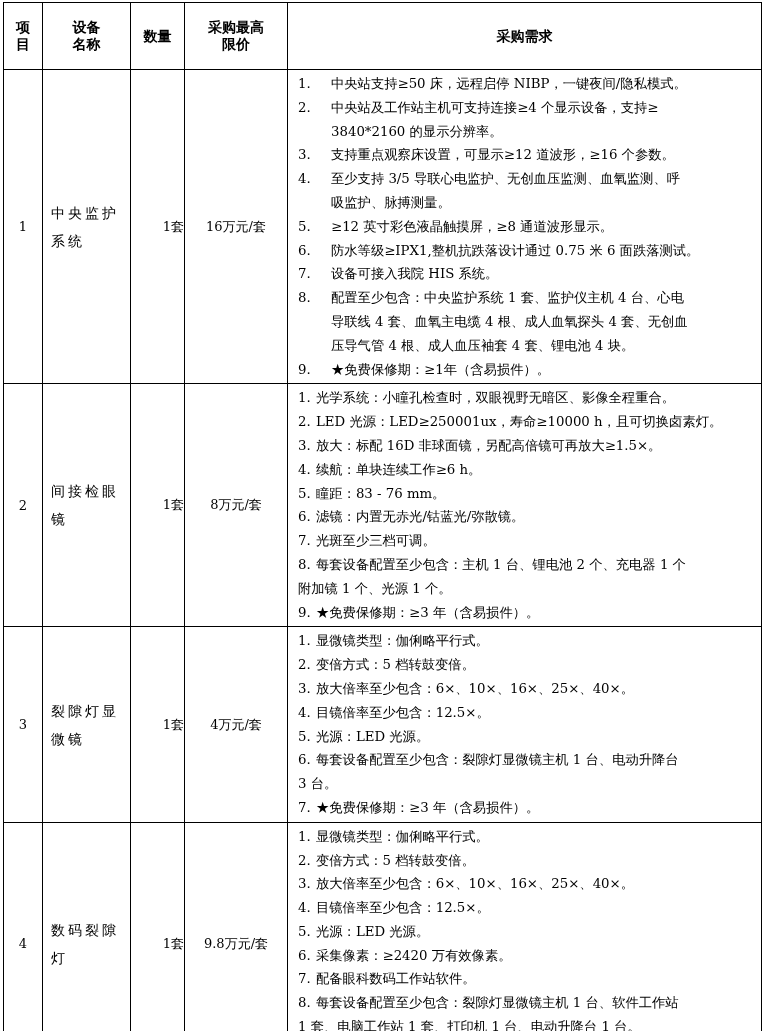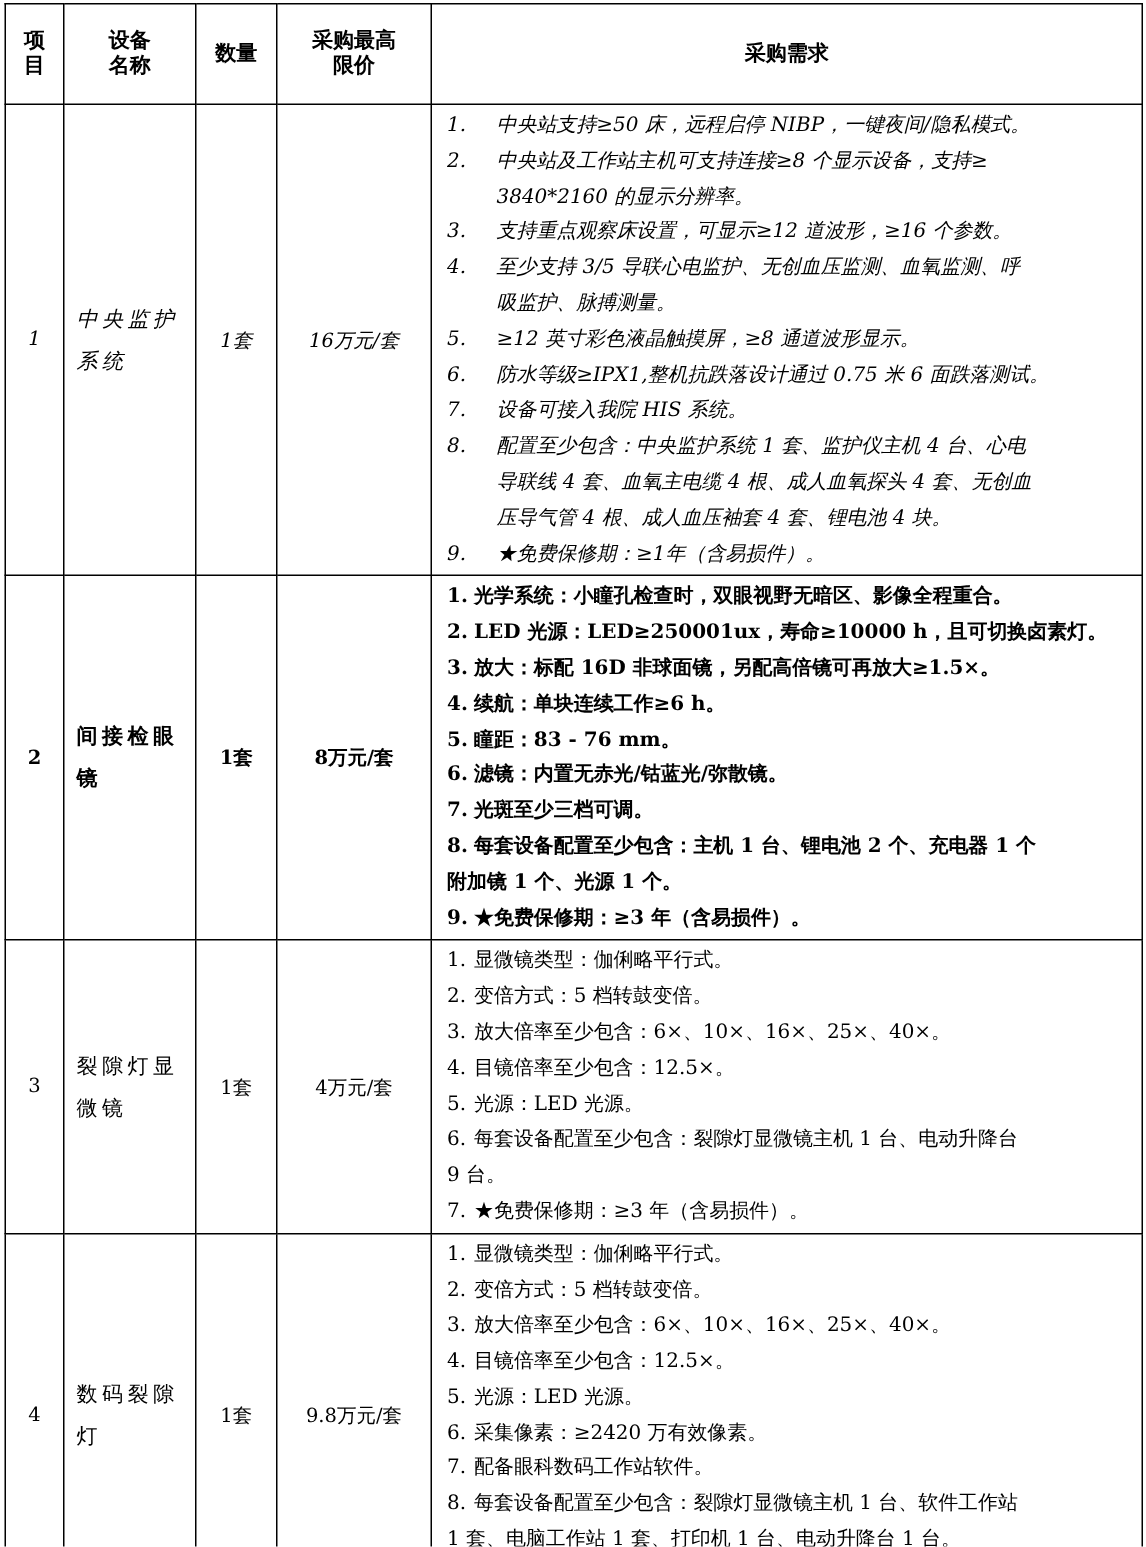--- a/index.html
+++ b/index.html
@@ -4,30 +4,30 @@
   <style>
     html, body { margin: 0; padding: 0; background: #ffffff; }
     body { width: 764px; height: 1031px; position: relative; overflow: hidden;
       font-family: "DejaVu Serif", "Liberation Serif", serif; color: #000; }
     table.spec { position: absolute; left: 3px; top: 2px; border-collapse: collapse;
       table-layout: fixed; width: 759px; }
     table.spec td, table.spec th { border: 1px solid #000; padding: 0; vertical-align: middle; }
     th { font-weight: bold; font-size: 14px; line-height: 17px; text-align: center; height: 48px; }
     td.c-no { width: 38px; text-align: center; font-size: 13px; }
     td.c-name { width: 87px; font-size: 14px; line-height: 28px; padding-left: 8px !important; letter-spacing: 3px; }
-    td.c-qty { width: 53px; text-align: center; font-size: 13px; }
+    td.c-qty { width: 53px; text-align: right; font-size: 13px; }
     td.c-price { width: 102px; font-size: 13px; text-align: center; }
     td.c-req { font-size: 13.3px; line-height: 23.8px; padding: 2px 4px 2px 10px !important; }
     .req-line { white-space: nowrap; overflow: hidden; }
     .req-line .num { display: inline-block; }
     .r1 .req-line .num { width: 33px; }
     .r1 .req-line.cont { padding-left: 33px; }
     .other .req-line .num { width: 18px; }
-    .row1 td { height: 305px; font-style: italic; }
-    .row2 td { height: 236px; font-weight: bold; }
+    .row1 td { height: 305px; }
+    .row2 td { height: 236px; }
     .row3 td { height: 188px; }
     .row4 td { height: 235px; }
   </style>
 </head>
 <body>
 
 <table class="spec">
   <colgroup>
     <col style="width:39px">
       <col style="width:88px">
@@ -51,21 +51,21 @@
     </tr>
   </thead>
   <tbody id="tbody">
       <tr class="row1 r1">
         <td class="c-no">1</td>
         <td class="c-name">中央监护系统</td>
         <td class="c-qty">1套</td>
         <td class="c-price">16万元/套</td>
         <td class="c-req">
           <div class="req-line"><span class="num">1.</span><span>中央站支持≥50 床，远程启停 NIBP，一键夜间/隐私模式。</span></div>
-          <div class="req-line"><span class="num">2.</span><span>中央站及工作站主机可支持连接≥8 个显示设备，支持≥</span></div>
+          <div class="req-line"><span class="num">2.</span><span>中央站及工作站主机可支持连接≥4 个显示设备，支持≥</span></div>
           <div class="req-line cont"><span>3840*2160 的显示分辨率。</span></div>
           <div class="req-line"><span class="num">3.</span><span>支持重点观察床设置，可显示≥12 道波形，≥16 个参数。</span></div>
           <div class="req-line"><span class="num">4.</span><span>至少支持 3/5 导联心电监护、无创血压监测、血氧监测、呼</span></div>
           <div class="req-line cont"><span>吸监护、脉搏测量。</span></div>
           <div class="req-line"><span class="num">5.</span><span>≥12 英寸彩色液晶触摸屏，≥8 通道波形显示。</span></div>
           <div class="req-line"><span class="num">6.</span><span>防水等级≥IPX1,整机抗跌落设计通过 0.75 米 6 面跌落测试。</span></div>
           <div class="req-line"><span class="num">7.</span><span>设备可接入我院 HIS 系统。</span></div>
           <div class="req-line"><span class="num">8.</span><span>配置至少包含：中央监护系统 1 套、监护仪主机 4 台、心电</span></div>
           <div class="req-line cont"><span>导联线 4 套、血氧主电缆 4 根、成人血氧探头 4 套、无创血</span></div>
           <div class="req-line cont"><span>压导气管 4 根、成人血压袖套 4 套、锂电池 4 块。</span></div>
@@ -95,21 +95,21 @@
         <td class="c-name">裂隙灯显微镜</td>
         <td class="c-qty">1套</td>
         <td class="c-price">4万元/套</td>
         <td class="c-req">
           <div class="req-line"><span class="num">1.</span><span>显微镜类型：伽俐略平行式。</span></div>
           <div class="req-line"><span class="num">2.</span><span>变倍方式：5 档转鼓变倍。</span></div>
           <div class="req-line"><span class="num">3.</span><span>放大倍率至少包含：6×、10×、16×、25×、40×。</span></div>
           <div class="req-line"><span class="num">4.</span><span>目镜倍率至少包含：12.5×。</span></div>
           <div class="req-line"><span class="num">5.</span><span>光源：LED 光源。</span></div>
           <div class="req-line"><span class="num">6.</span><span>每套设备配置至少包含：裂隙灯显微镜主机 1 台、电动升降台</span></div>
-          <div class="req-line cont"><span>9 台。</span></div>
+          <div class="req-line cont"><span>3 台。</span></div>
           <div class="req-line"><span class="num">7.</span><span>★免费保修期：≥3 年（含易损件）。</span></div>
         </td>
       </tr>
       <tr class="row4 other">
         <td class="c-no">4</td>
         <td class="c-name">数码裂隙灯</td>
         <td class="c-qty">1套</td>
         <td class="c-price">9.8万元/套</td>
         <td class="c-req">
           <div class="req-line"><span class="num">1.</span><span>显微镜类型：伽俐略平行式。</span></div>

